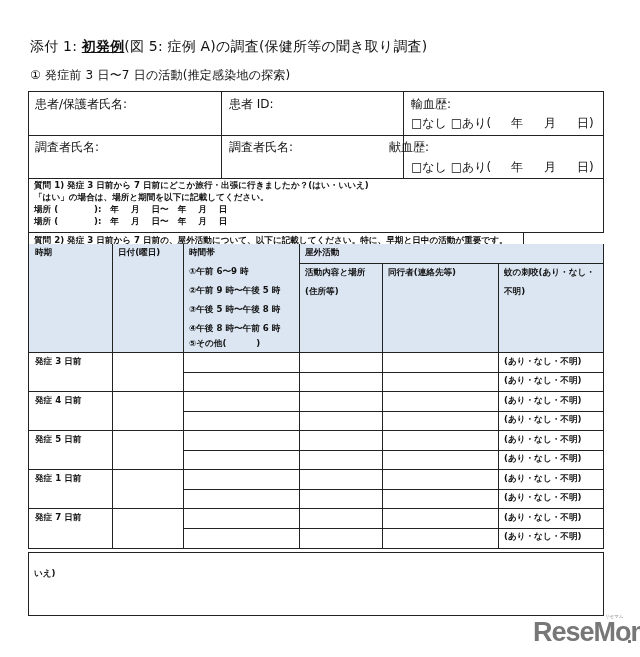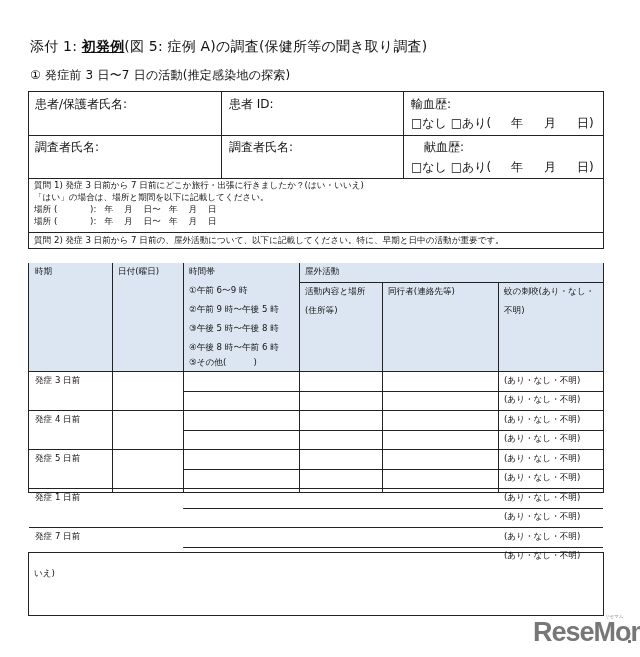--- a/index.html
+++ b/index.html
@@ -7,33 +7,33 @@
     width:640px; height:657px; position:relative; overflow:hidden;
     font-family:"DejaVu Sans", "Liberation Sans", sans-serif;
     color:#111; font-size:9.5px;
   }
   .heading1 { position:absolute; left:30px; top:38px; font-size:14px; letter-spacing:0.2px; }
   .heading1 .u { text-decoration:underline; font-weight:bold; }
   .heading2 { position:absolute; left:30px; top:67px; font-size:12px; letter-spacing:0.2px; }
 
   .box { position:absolute; border:1px solid #222; box-sizing:border-box; }
   .lbl { position:absolute; font-size:12px; white-space:nowrap; }
-  .small { font-size:8.6px; }
+  .small { font-size:8.6px;font-weight:bold; }
 
   
   #info { left:28px; top:91px; width:576px; height:88px; border:1.5px solid #222; }
   .vline { position:absolute; top:0; bottom:0; border-left:1px solid #222; }
   .hline { position:absolute; left:0; right:0; border-top:1px solid #222; }
 
   
   #q1 { left:28px; top:178px; width:576px; height:55px; border:1.5px solid #222; border-top:none; }
-  #q2 { left:28px; top:232px; width:576px; height:17px; border:1.5px solid #222; border-top:1px solid #222; }
+  #q2 { left:28px; top:232px; width:496px; height:17px; border:1.5px solid #222; border-top:1px solid #222; }
 
   
-  #act { left:28px; top:263px; width:576px; height:230px; border:1.5px solid #222; border-top:none; }
+  #act { left:28px; top:244px; width:576px; height:305px; border:1.5px solid #222; border-top:none; }
   .hdrbg { position:absolute; left:0; right:0; top:0; height:108px; background:#dce6f2; }
 
   #q3 { left:28px; top:552px; width:576px; height:64px; border:1.5px solid #222; border-top:1px solid #222; }
 
   .logo {
     position:absolute; left:533px; top:617px; font-family:"Liberation Sans", sans-serif;
     font-weight:bold; font-size:27px; color:#777; letter-spacing:-1px;
   }
   .logo-sub { position:absolute; left:605px; top:614px; font-size:4.5px; color:#888; }
   .logo-dot { position:absolute; left:628px; top:640px; width:3px; height:3px; background:#777; }
@@ -55,21 +55,21 @@
   <span class="lbl" style="left:6px;top:4px">患者/保護者氏名:</span>
   <span class="lbl" style="left:200px;top:4px">患者 ID:</span>
   <span class="lbl" style="left:382px;top:4px">輸血歴:</span>
   <span class="lbl" style="left:382px;top:23px">□なし □あり(</span>
   <span class="lbl" style="left:482px;top:23px">年</span>
   <span class="lbl" style="left:515px;top:23px">月</span>
   <span class="lbl" style="left:548px;top:23px">日)</span>
 
   <span class="lbl" style="left:6px;top:47px">調査者氏名:</span>
   <span class="lbl" style="left:200px;top:47px">調査者氏名:</span>
-  <span class="lbl" style="left:395px;top:47px">献血歴:</span>
+  <span class="lbl" style="left:360px;top:47px">献血歴:</span>
   <span class="lbl" style="left:382px;top:67px">□なし □あり(</span>
   <span class="lbl" style="left:482px;top:67px">年</span>
   <span class="lbl" style="left:515px;top:67px">月</span>
   <span class="lbl" style="left:548px;top:67px">日)</span>
 </div>
 
 <div class="box" id="q1">
   <span class="lbl small" style="left:5px;top:2px">質問 1) 発症 3 日前から 7 日前にどこか旅行・出張に行きましたか？(はい・いいえ)</span>
   <span class="lbl small" style="left:5px;top:14px">「はい」の場合は、場所と期間を以下に記載してください。</span>
   <span class="lbl small" style="left:5px;top:26px;white-space:pre">場所 (            ):   年    月    日〜   年    月    日</span>

